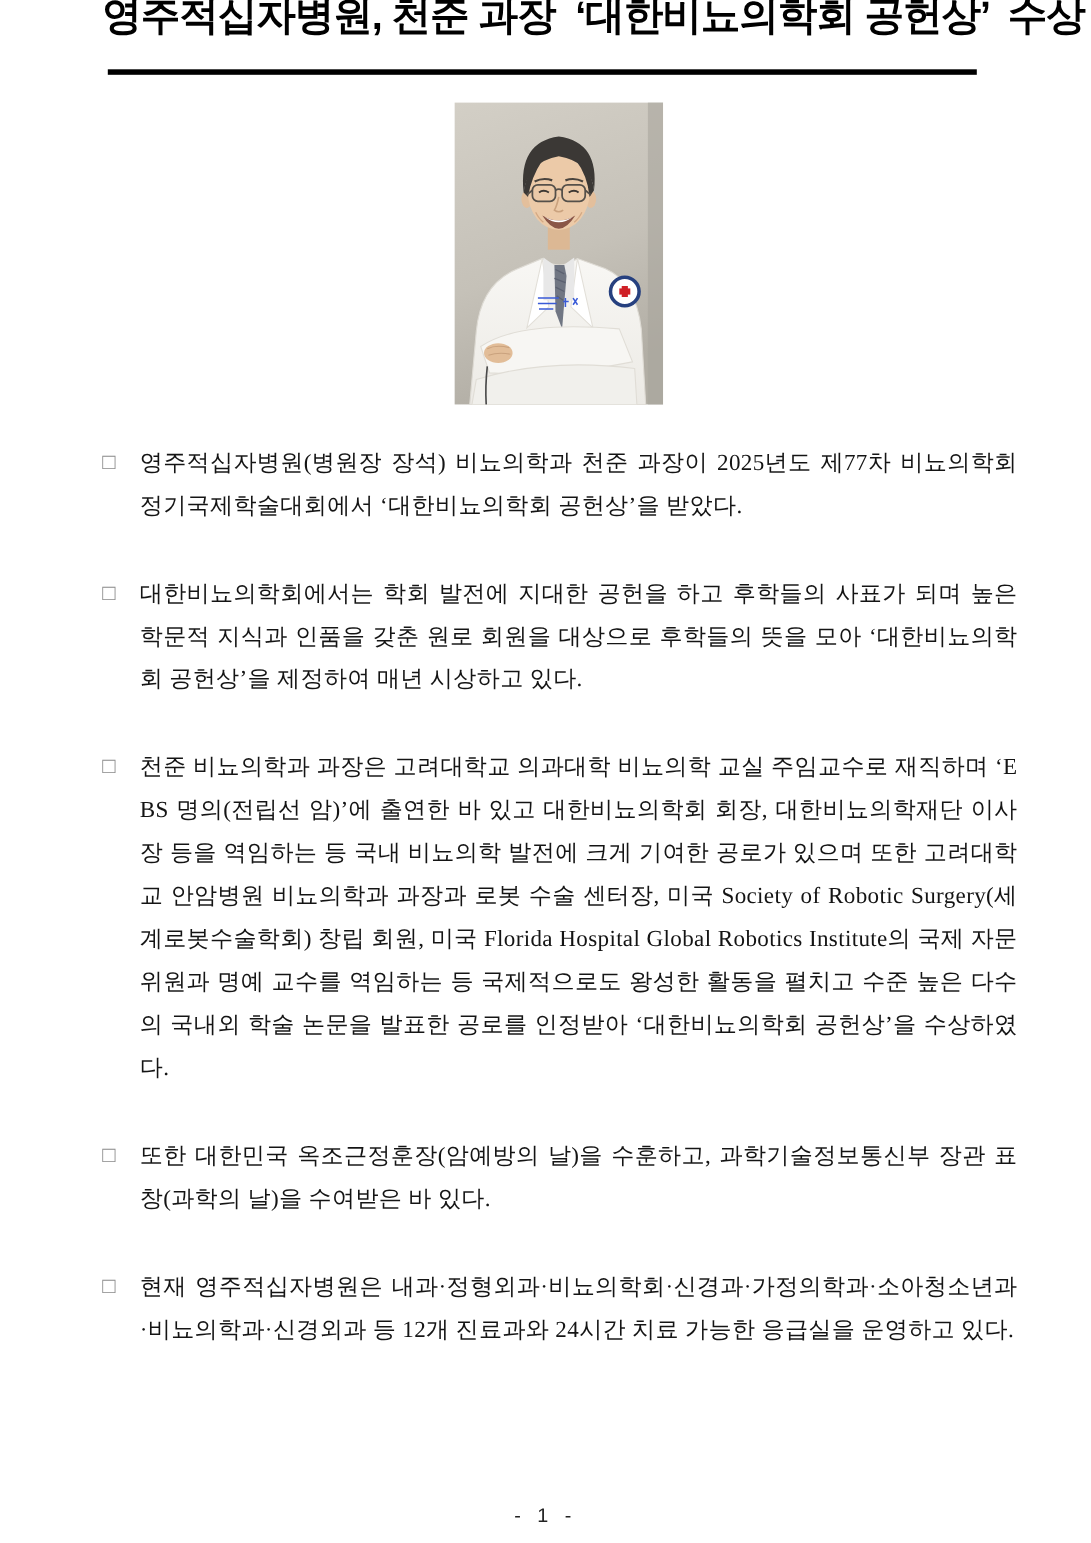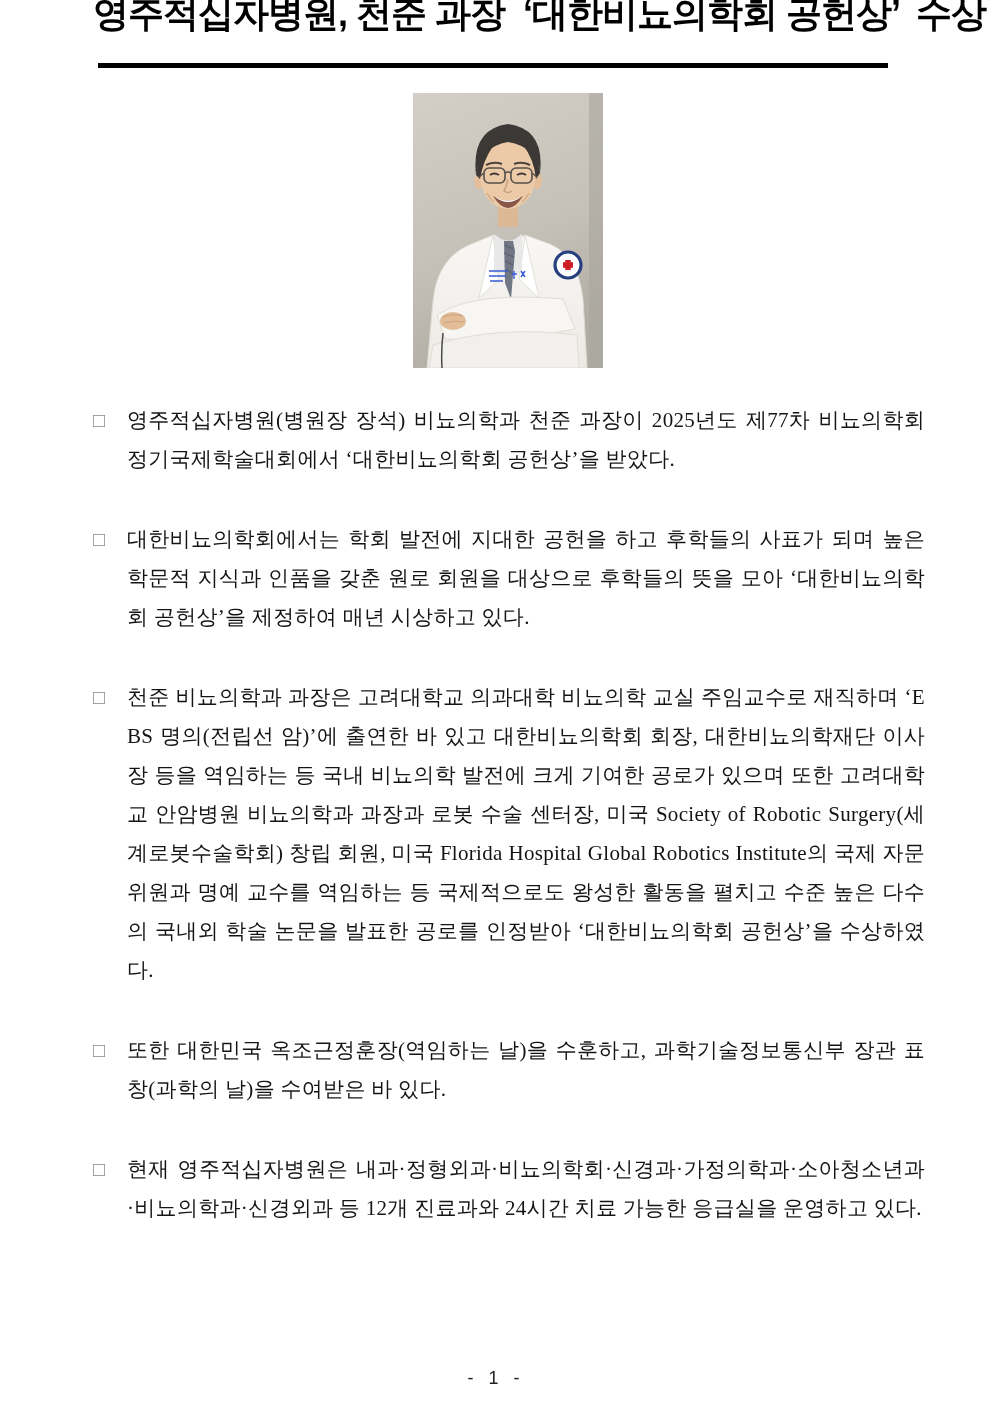--- a/index.html
+++ b/index.html
@@ -173,21 +173,21 @@
       <span class="ptext">대한비뇨의학회에서는 학회 발전에 지대한 공헌을 하고 후학들의 사표가 되며 높은 학문적 지식과 인품을 갖춘 원로 회원을 대상으로 후학들의 뜻을 모아 ‘대한비뇨의학회 공헌상’을 제정하여 매년 시상하고 있다.</span>
     </div>
 
     <div class="para">
       <span class="marker">□</span>
       <span class="ptext">천준 비뇨의학과 과장은 고려대학교 의과대학 비뇨의학 교실 주임교수로 재직하며 ‘EBS 명의(전립선 암)’에 출연한 바 있고 대한비뇨의학회 회장, 대한비뇨의학재단 이사장 등을 역임하는 등 국내 비뇨의학 발전에 크게 기여한 공로가 있으며 또한 고려대학교 안암병원 비뇨의학과 과장과 로봇 수술 센터장, 미국 Society of Robotic Surgery(세계로봇수술학회) 창립 회원, 미국 Florida Hospital Global Robotics Institute의 국제 자문 위원과 명예 교수를 역임하는 등 국제적으로도 왕성한 활동을 펼치고 수준 높은 다수의 국내외 학술 논문을 발표한 공로를 인정받아 ‘대한비뇨의학회 공헌상’을 수상하였다.</span>
     </div>
 
     <div class="para">
       <span class="marker">□</span>
-      <span class="ptext">또한 대한민국 옥조근정훈장(역임하는 날)을 수훈하고, 과학기술정보통신부 장관 표창(과학의 날)을 수여받은 바 있다.</span>
+      <span class="ptext">또한 대한민국 옥조근정훈장(암예방의 날)을 수훈하고, 과학기술정보통신부 장관 표창(과학의 날)을 수여받은 바 있다.</span>
     </div>
 
     <div class="para">
       <span class="marker">□</span>
       <span class="ptext">현재 영주적십자병원은 내과·정형외과·비뇨의학회·신경과·가정의학과·소아청소년과·비뇨의학과·신경외과 등 12개 진료과와 24시간 치료 가능한 응급실을 운영하고 있다.</span>
     </div>
 
   </div>
 </div>
 

